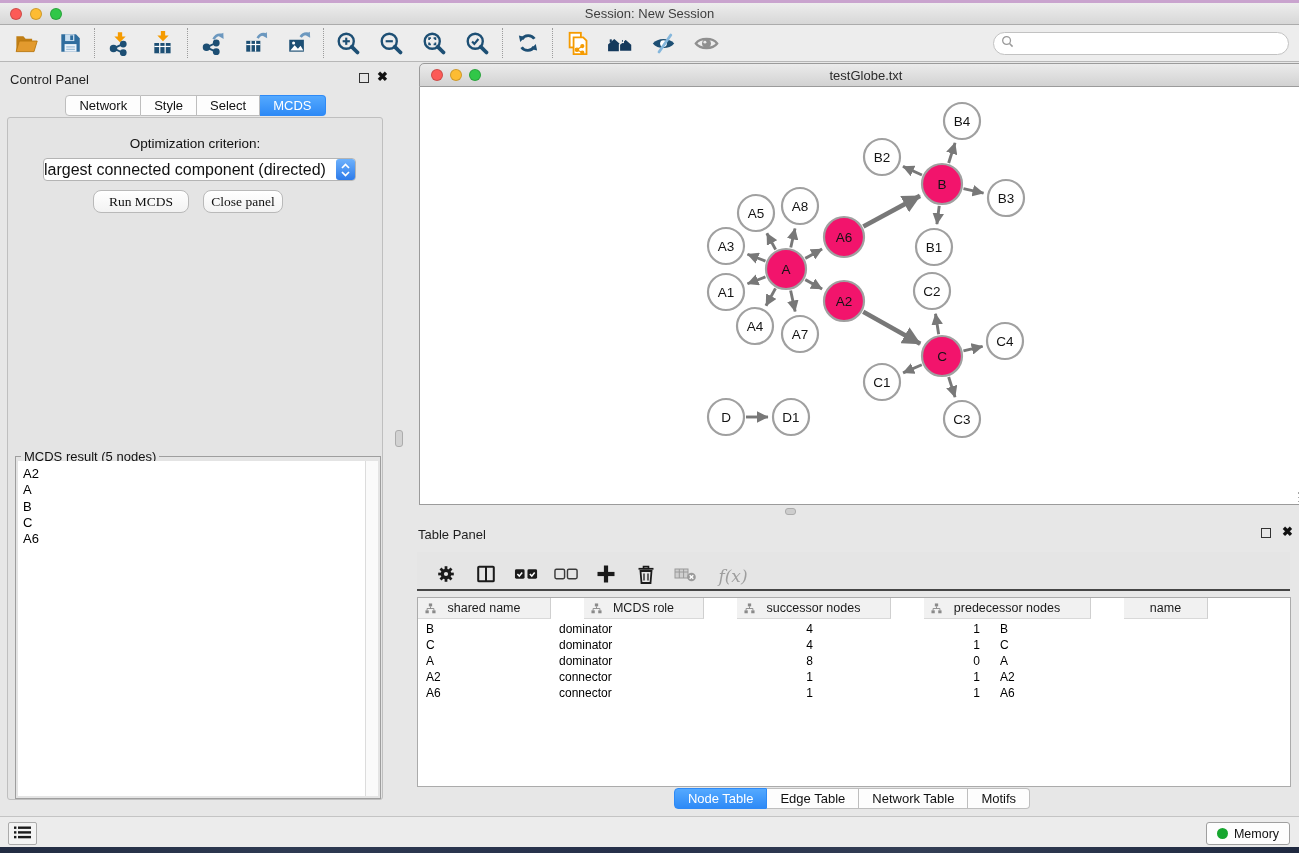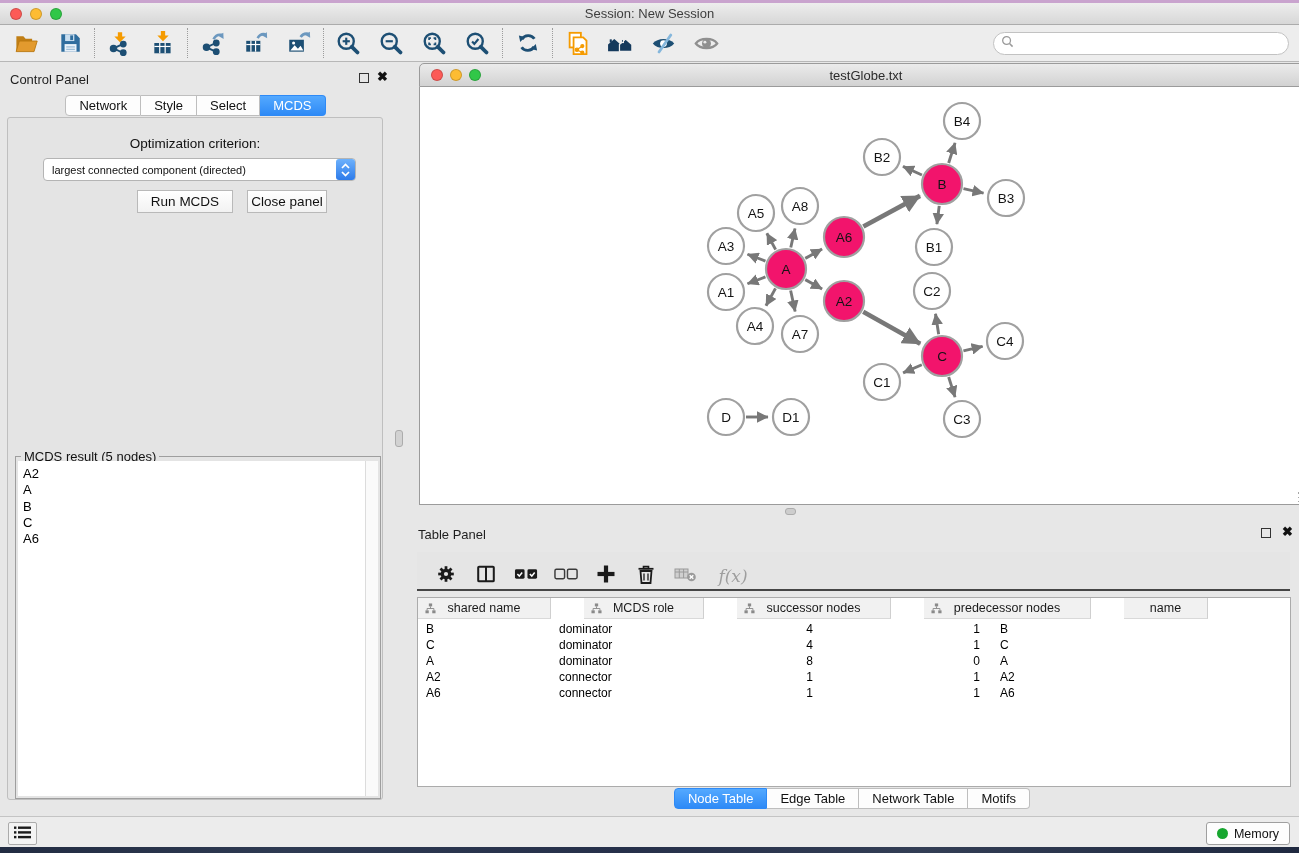--- a/index.html
+++ b/index.html
@@ -46,27 +46,27 @@
     border-left:none; display:flex; align-items:center; color:#111; cursor:default; }
   .tab:first-child { border-left:1px solid #BEBEBE; border-radius:4px 0 0 4px; }
   .tab:last-child { border-radius:0 4px 4px 0; }
   .tab.active { background:linear-gradient(#54A9FF,#2E8AF6); color:#fff; border-color:#2E8AF6; }
 
   .cp-content { position:absolute; left:7px; top:55px; width:376px; height:683px;
     background:#E4E4E4; border:1px solid #BFBFBF; border-radius:3px; }
   .opt-label { position:absolute; left:0; top:18px; width:100%; text-align:center; font-size:13.5px; color:#111; }
   .combo { position:absolute; left:35px; top:40px; width:313px; height:23px; background:#fff;
     border:1px solid #B4B4B4; border-radius:4px; display:flex; align-items:center; }
-  .combo-text { font-size:11px; color:#111; padding-left:8px; white-space:nowrap; overflow:hidden; flex:1; }
+  .combo-text { font-size:16px; color:#111; padding-left:0; white-space:nowrap; overflow:hidden; flex:1; }
   .combo-stepper { width:19px; height:21px; margin-right:0px; border-radius:3px;
     background:linear-gradient(#6DB1FC,#2D7BEA); display:flex; flex-direction:column; align-items:center; justify-content:center; }
   .combo-stepper svg { display:block; }
   .pushbtn { position:absolute; height:23px; background:linear-gradient(#FFFFFF,#F2F2F2);
-    border:1px solid #B9B9B9; border-radius:0; font-size:13.5px; color:#111;
-    display:flex; align-items:center; justify-content:center; font-family:Liberation Sans, sans-serif;margin-left:44px; }
+    border:1px solid #B9B9B9; border-radius:8px; font-size:13.5px; color:#111;
+    display:flex; align-items:center; justify-content:center; font-family:Liberation Serif, serif; }
   .btn-run { left:85px; top:72px; width:96px; }
   .btn-closepanel { left:195px; top:72px; width:80px; }
 
   .result-box { position:absolute; left:7px; top:338px; width:366px; height:343px; border:1px solid #9E9E9E; }
   .result-legend { position:absolute; left:5px; top:-8px; background:#E4E4E4; padding:0 3px; font-size:13px; color:#111; }
   .result-list { position:absolute; left:2px; right:2px; top:4px; bottom:2px; background:#fff; overflow:hidden; }
   .result-item { font-size:13px; color:#000; line-height:16.3px; padding-left:5px; }
   .result-item:first-child { padding-top:5px; }
   .result-scroll { position:absolute; right:2px; top:4px; bottom:2px; width:13px; background:#FAFAFA; border-left:1px solid #DCDCDC; }
 

